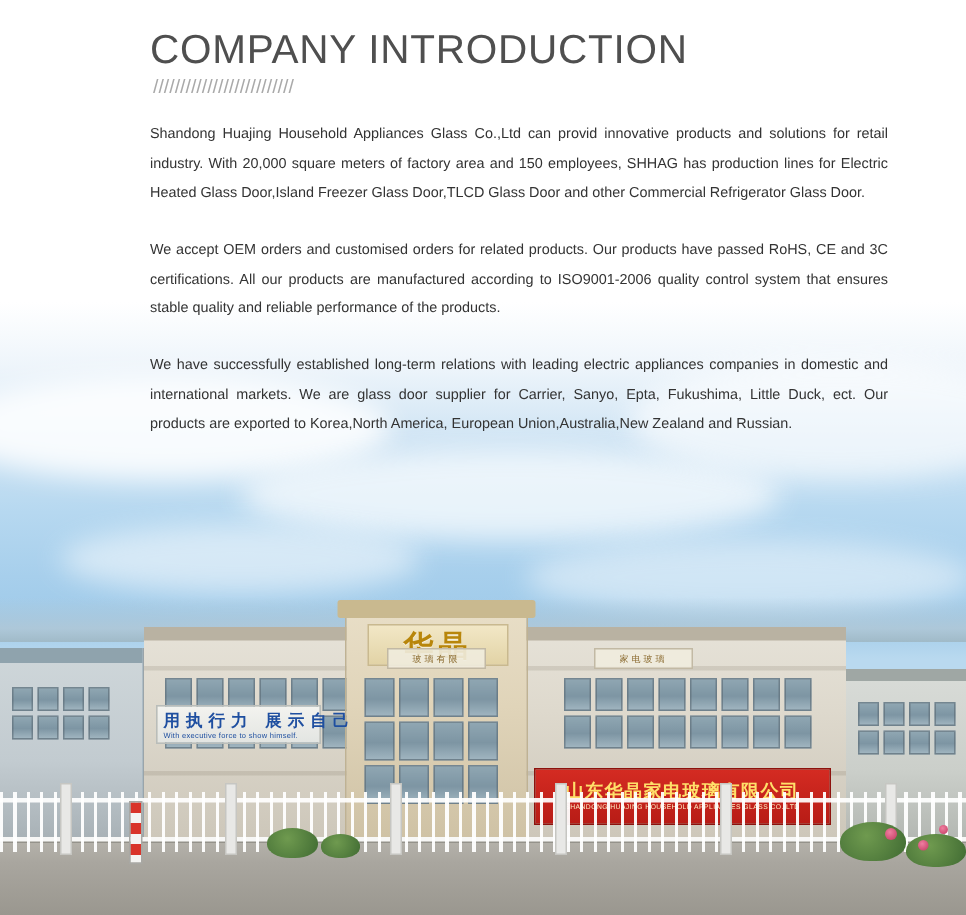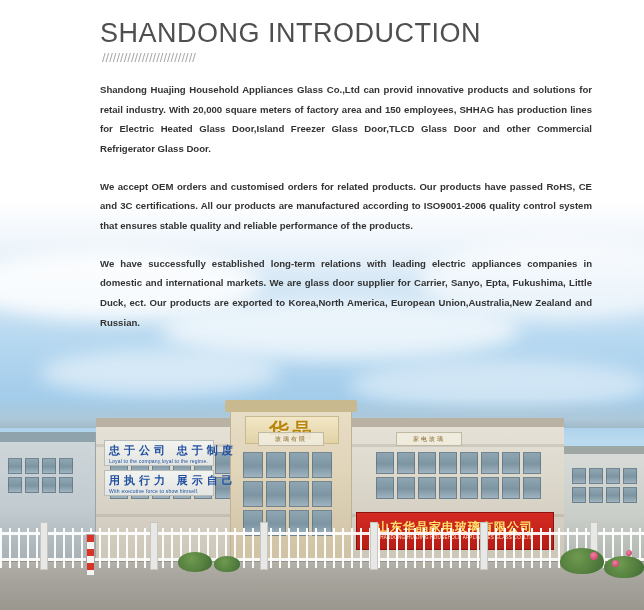--- a/index.html
+++ b/index.html
@@ -314,21 +314,20 @@
     overflow: hidden;
     color: #a9a9a9;
     font-size: 13px;
     letter-spacing: 0px;
     font-family: "Liberation Sans", sans-serif;
     white-space: nowrap;
   }
   .body {
     margin: 18px 0 0 0;
     padding: 0 52px 0 100px;
-    font-weight: bold;
   }
   .body p {
     margin: 0 0 18px 0;
     font-size: 9.6px;
     line-height: 2.05;
     color: #333333;
     text-align: justify;
     font-family: "Liberation Sans", sans-serif;
   }
 </style>
@@ -419,24 +418,20 @@
         <i></i>
           <i></i>
           <i></i>
           <i></i>
       </div>
     </div>
 
     <div class="facade-sign">玻璃有限</div>
     <div class="facade-sign2">家电玻璃</div>
 
-    <div class="board board1">
-      <div class="cn">忠于公司  忠于制度</div>
-      <div class="en">Loyal to the company,loyal to the regime.</div>
-    </div>
     <div class="board board2">
       <div class="cn">用执行力  展示自己</div>
       <div class="en">With executive force to show himself.</div>
     </div>
 
     <div class="bldg right-bldg">
       <div class="roof"></div>
       <div class="wingrid" style="left:8px; top:22px; grid-template-columns:repeat(4,14px); grid-auto-rows:16px;">
         <i></i>
           <i></i>
@@ -471,21 +466,21 @@
     <div class="shrub" style="left:178px; top:552px; width:34px; height:20px;"></div>
     <div class="shrub" style="left:214px; top:556px; width:26px; height:16px;"></div>
     <div class="shrub" style="left:560px; top:548px; width:44px; height:26px;"></div>
     <div class="shrub" style="left:604px; top:556px; width:40px; height:22px;"></div>
     <div class="flower" style="left:590px; top:552px; width:8px; height:8px;"></div>
     <div class="flower" style="left:612px; top:560px; width:7px; height:7px;"></div>
     <div class="flower" style="left:626px; top:550px; width:6px; height:6px;"></div>
   </div>
 
   <div class="content">
-    <h1 class="title">SHANDONG INTRODUCTION</h1>
+    <h1 class="title">COMPANY INTRODUCTION</h1>
     <div class="hatch">//////////////////////////</div>
 
     <div class="body">
       <p>Shandong Huajing Household Appliances Glass Co.,Ltd can provid innovative products and solutions for retail industry. With 20,000 square meters of factory area and 150 employees, SHHAG has production lines for Electric Heated Glass Door,Island Freezer Glass Door,TLCD Glass Door and other Commercial Refrigerator Glass Door.</p>
       <p>We accept OEM orders and customised orders for related products. Our products have passed RoHS, CE and 3C certifications. All our products are manufactured according to ISO9001-2006 quality control system that ensures stable quality and reliable performance of the products.</p>
       <p>We have successfully established long-term relations with leading electric appliances companies in domestic and international markets. We are glass door supplier for Carrier, Sanyo, Epta, Fukushima, Little Duck, ect. Our products are exported to Korea,North America, European Union,Australia,New Zealand and Russian.</p>
     </div>
   </div>
 
 </div>

